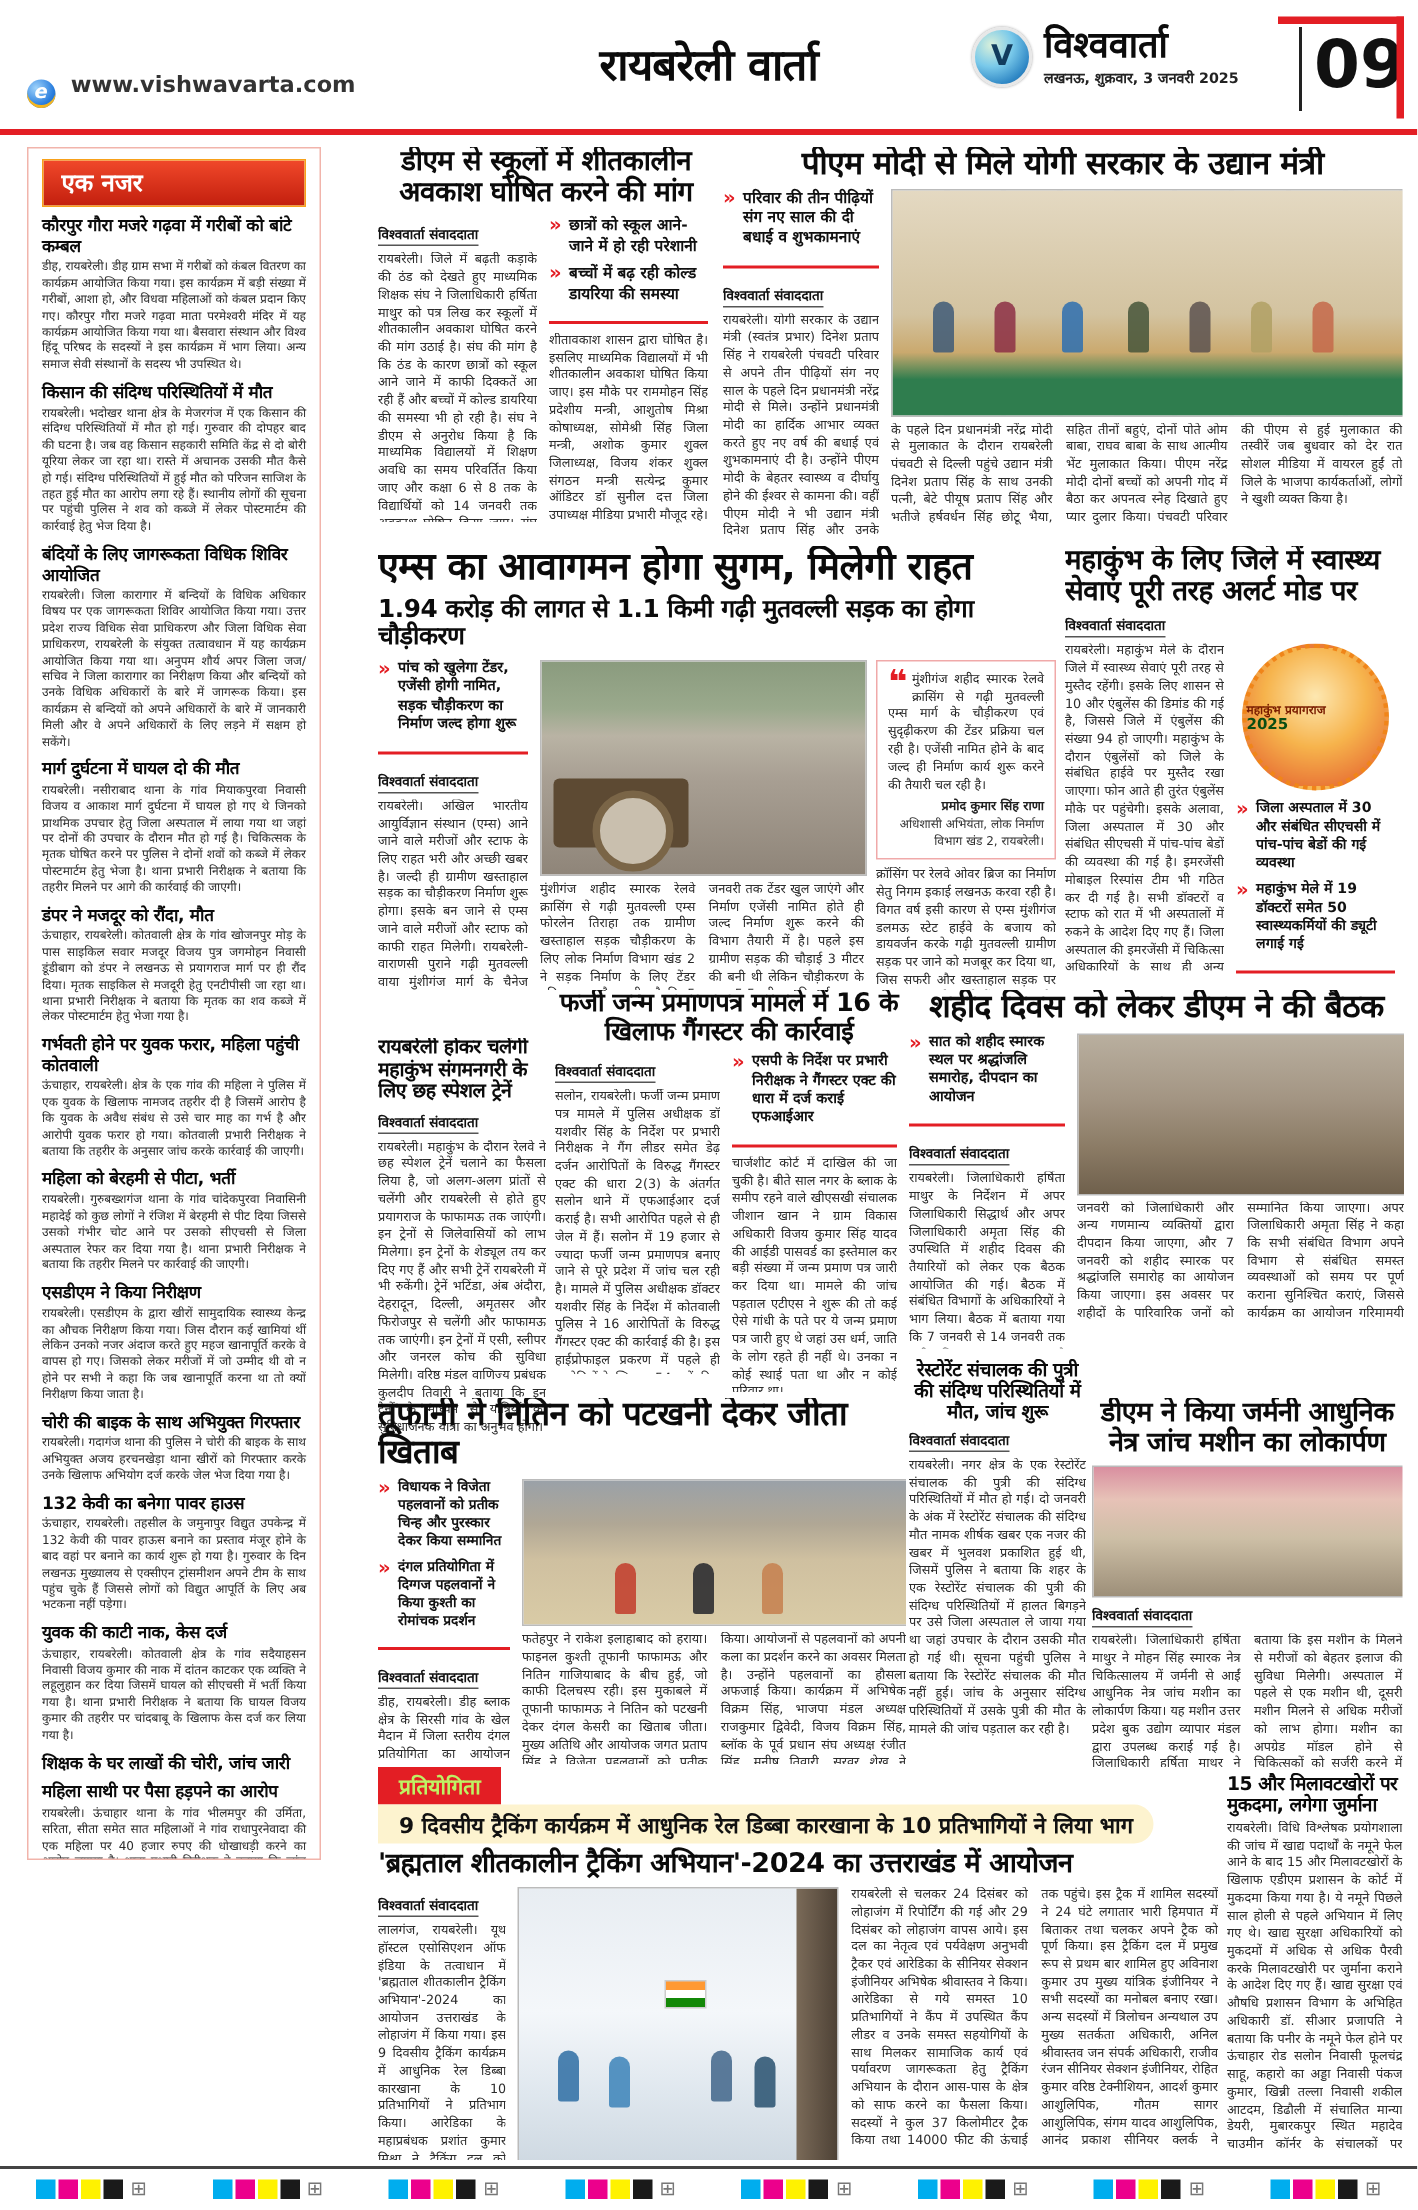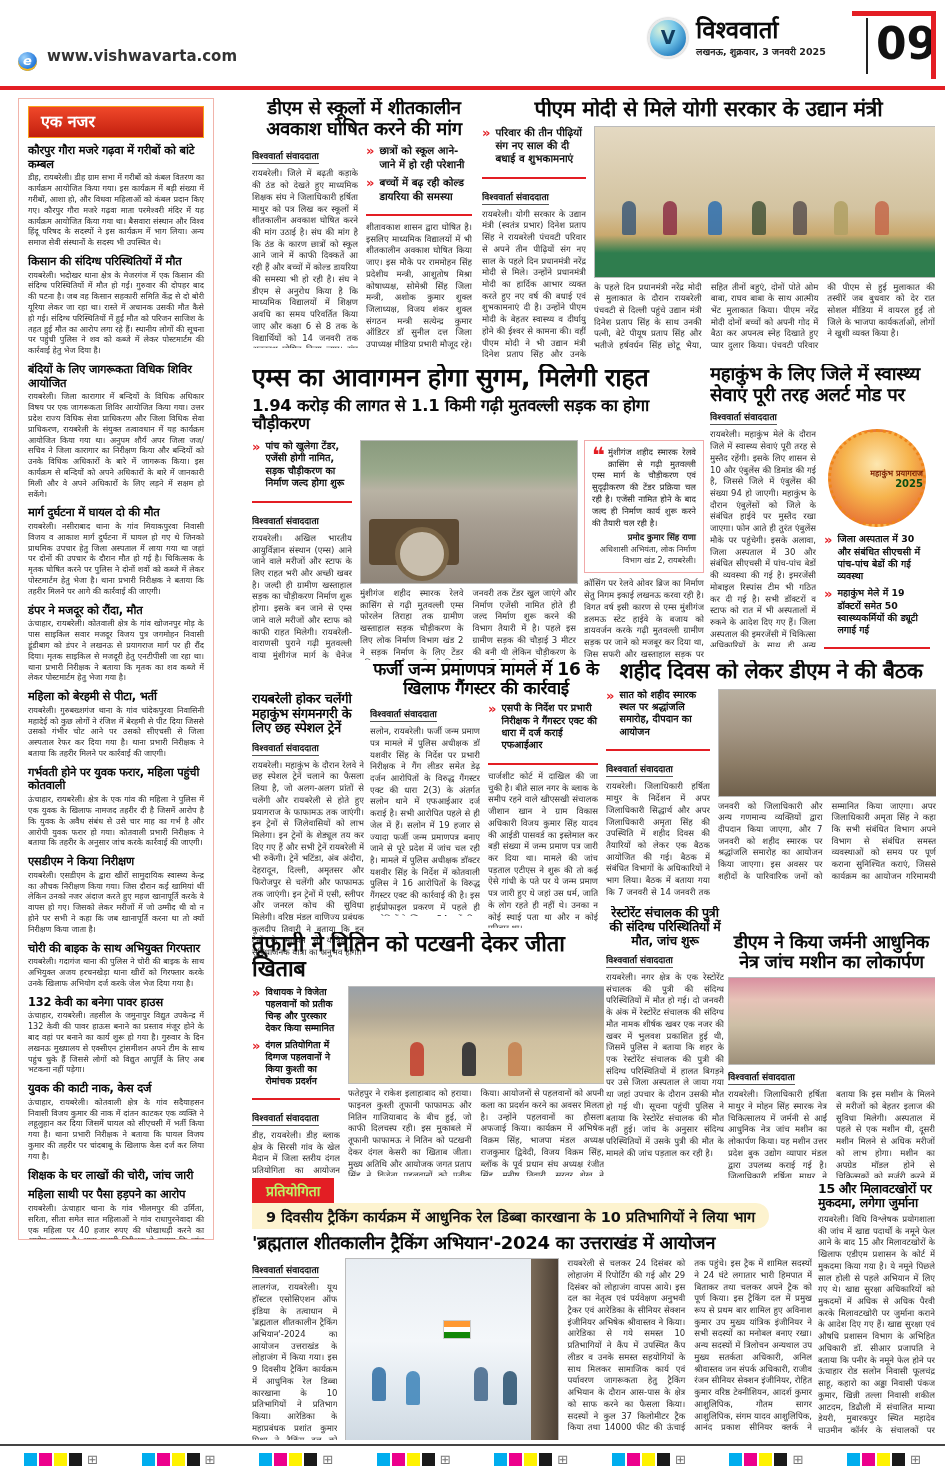--- a/index.html
+++ b/index.html
@@ -69,20 +69,21 @@
 </style>
 </head>
 <body>
 
 <div class="page">
 
   <div class="abs" style="left:18px;top:46px;">
     <span class="ie">e</span>
     <span class="site">www.vishwavarta.com</span>
   </div>
+  <div class="abs masthead" style="left:0;right:0;top:22px;text-align:center;">रायबरेली वार्ता</div>
   <div class="abs" style="left:648px;top:18px;display:flex;gap:8px;align-items:center;">
     <div class="globe">
         <span>V</span>
       </div>
     <div>
       <div class="brand">विश्ववार्ता</div>
       <div class="edition">लखनऊ,  शुक्रवार, 3 जनवरी 2025</div>
     </div>
   </div>
   <div class="abs vdiv" style="left:866px;top:18px;height:56px;"></div>
@@ -107,26 +108,26 @@
       </div>
     <div class="sb-item">
         <h3>मार्ग दुर्घटना में घायल दो की मौत</h3>
         <p>रायबरेली। नसीराबाद थाना के गांव मियाकपुरवा निवासी विजय व आकाश मार्ग दुर्घटना में घायल हो गए थे जिनको प्राथमिक उपचार हेतु जिला अस्पताल में लाया गया था जहां पर दोनों की उपचार के दौरान मौत हो गई है। चिकित्सक के मृतक घोषित करने पर पुलिस ने दोनों शवों को कब्जे में लेकर पोस्टमार्टम हेतु भेजा है। थाना प्रभारी निरीक्षक ने बताया कि तहरीर मिलने पर आगे की कार्रवाई की जाएगी।</p>
       </div>
     <div class="sb-item">
         <h3>डंपर ने मजदूर को रौंदा, मौत</h3>
         <p>ऊंचाहार, रायबरेली। कोतवाली क्षेत्र के गांव खोजनपुर मोड़ के पास साइकिल सवार मजदूर विजय पुत्र जगमोहन निवासी डूंडीबाग को डंपर ने लखनऊ से प्रयागराज मार्ग पर ही रौंद दिया। मृतक साइकिल से मजदूरी हेतु एनटीपीसी जा रहा था। थाना प्रभारी निरीक्षक ने बताया कि मृतक का शव कब्जे में लेकर पोस्टमार्टम हेतु भेजा गया है।</p>
       </div>
     <div class="sb-item">
+        <h3>गर्भवती होने पर युवक फरार, महिला पहुंची कोतवाली</h3>
+        <p>ऊंचाहार, रायबरेली। क्षेत्र के एक गांव की महिला ने पुलिस में एक युवक के खिलाफ नामजद तहरीर दी है जिसमें आरोप है कि युवक के अवैध संबंध से उसे चार माह का गर्भ है और आरोपी युवक फरार हो गया। कोतवाली प्रभारी निरीक्षक ने बताया कि तहरीर के अनुसार जांच करके कार्रवाई की जाएगी।</p>
+      </div>
+    <div class="sb-item">
         <h3>महिला को बेरहमी से पीटा, भर्ती</h3>
         <p>रायबरेली। गुरुबख्शगंज थाना के गांव चांदेकपुरवा निवासिनी महादेई को कुछ लोगों ने रंजिश में बेरहमी से पीट दिया जिससे उसको गंभीर चोट आने पर उसको सीएचसी से जिला अस्पताल रेफर कर दिया गया है। थाना प्रभारी निरीक्षक ने बताया कि तहरीर मिलने पर कार्रवाई की जाएगी।</p>
-      </div>
-    <div class="sb-item">
-        <h3>गर्भवती होने पर युवक फरार, महिला पहुंची कोतवाली</h3>
-        <p>ऊंचाहार, रायबरेली। क्षेत्र के एक गांव की महिला ने पुलिस में एक युवक के खिलाफ नामजद तहरीर दी है जिसमें आरोप है कि युवक के अवैध संबंध से उसे चार माह का गर्भ है और आरोपी युवक फरार हो गया। कोतवाली प्रभारी निरीक्षक ने बताया कि तहरीर के अनुसार जांच करके कार्रवाई की जाएगी।</p>
       </div>
     <div class="sb-item">
         <h3>एसडीएम ने किया निरीक्षण</h3>
         <p>रायबरेली। एसडीएम के द्वारा खीरों सामुदायिक स्वास्थ्य केन्द्र का औचक निरीक्षण किया गया। जिस दौरान कई खामियां थीं लेकिन उनको नजर अंदाज करते हुए महज खानापूर्ति करके वे वापस हो गए। जिसको लेकर मरीजों में जो उम्मीद थी वो न होने पर सभी ने कहा कि जब खानापूर्ति करना था तो क्यों निरीक्षण किया जाता है।</p>
       </div>
     <div class="sb-item">
         <h3>चोरी की बाइक के साथ अभियुक्त गिरफ्तार</h3>
         <p>रायबरेली। गदागंज थाना की पुलिस ने चोरी की बाइक के साथ अभियुक्त अजय हरचनखेड़ा थाना खीरों को गिरफ्तार करके उनके खिलाफ अभियोग दर्ज करके जेल भेज दिया गया है।</p>
       </div>
     <div class="sb-item">
@@ -238,21 +239,21 @@
       </div>
     </div>
   </section>
 
   <section class="abs" style="left:710px;top:364px;width:225px;height:290px;overflow:hidden;">
     <h2 class="hl" style="font-size:18.5px;">महाकुंभ के लिए जिले में स्वास्थ्य सेवाएं पूरी तरह अलर्ट मोड पर</h2>
     <span class="byline">विश्ववार्ता संवाददाता</span>
     <div style="display:flex;gap:8px;">
       <p class="body-sm" style="width:106px;height:218px;">रायबरेली। महाकुंभ मेले के दौरान जिले में स्वास्थ्य सेवाएं पूरी तरह से मुस्तैद रहेंगी। इसके लिए शासन से 10 और एंबुलेंस की डिमांड की गई है, जिससे जिले में एंबुलेंस की संख्या 94 हो जाएगी। महाकुंभ के दौरान एंबुलेंसों को जिले के संबंधित हाईवे पर मुस्तैद रखा जाएगा। फोन आते ही तुरंत एंबुलेंस मौके पर पहुंचेगी। इसके अलावा, जिला अस्पताल में 30 और संबंधित सीएचसी में पांच-पांच बेडों की व्यवस्था की गई है। इमरजेंसी मोबाइल रिस्पांस टीम भी गठित कर दी गई है। सभी डॉक्टरों व स्टाफ को रात में भी अस्पतालों में रुकने के आदेश दिए गए हैं। जिला अस्पताल की इमरजेंसी में चिकित्सा अधिकारियों के साथ ही अन्य चिकित्सक भी मौजूद रहेंगे।</p>
       <div style="width:106px;">
-        <div style="width:92px;height:92px;margin:0 auto;border-radius:50%;border:3px dotted #f08519;background:radial-gradient(circle at 50% 35%,#fde7b0 0%,#f6b34c 45%,#e2572b 100%);display:flex;flex-direction:column;align-items:flex-end;justify-content:center;text-align:center;">
+        <div style="width:92px;height:92px;margin:0 auto;border-radius:50%;border:3px dotted #f08519;background:radial-gradient(circle at 50% 35%,#fde7b0 0%,#f6b34c 45%,#e2572b 100%);display:flex;flex-direction:column;align-items:flex-start;justify-content:center;text-align:center;">
           <span style="font-size:8px;font-weight:700;color:#7a1d00;">महाकुंभ प्रयागराज</span>
           <span style="font-size:10px;font-weight:800;color:#0b4d12;">2025</span>
         </div>
         <div class="bb" style="margin-top:6px;">
           <div class="bu">
               <span class="ch">»</span>
               <span class="bt" style="font-size:9.4px;">जिला अस्पताल में 30 और संबंधित सीएचसी में पांच-पांच बेडों की गई व्यवस्था</span>
             </div>
           <div class="bu">
               <span class="ch">»</span>

